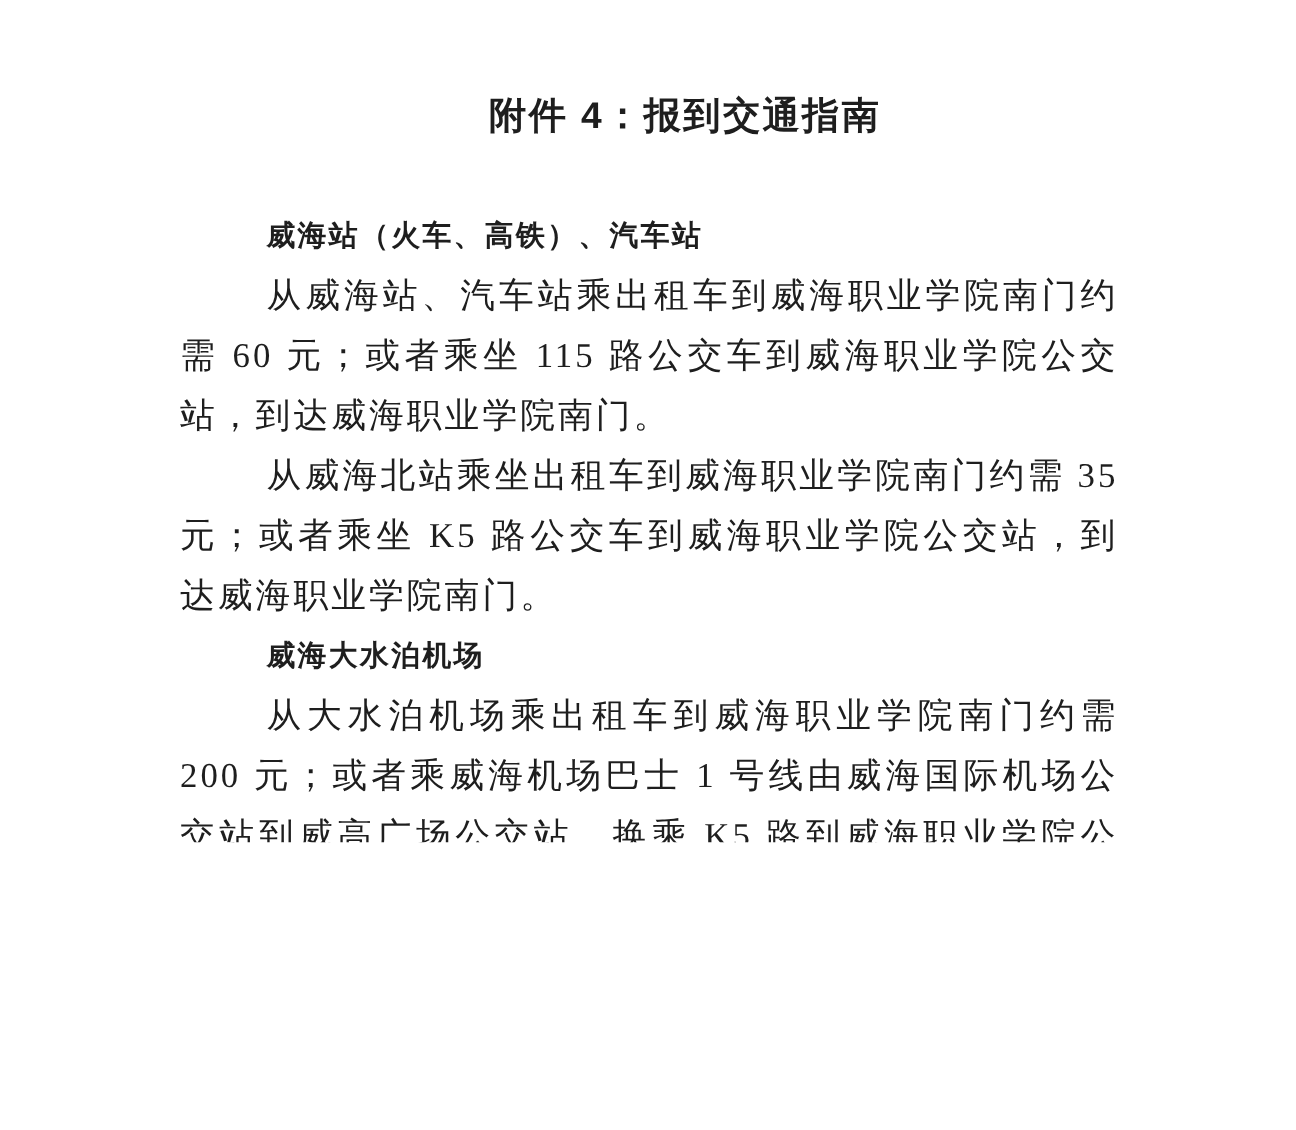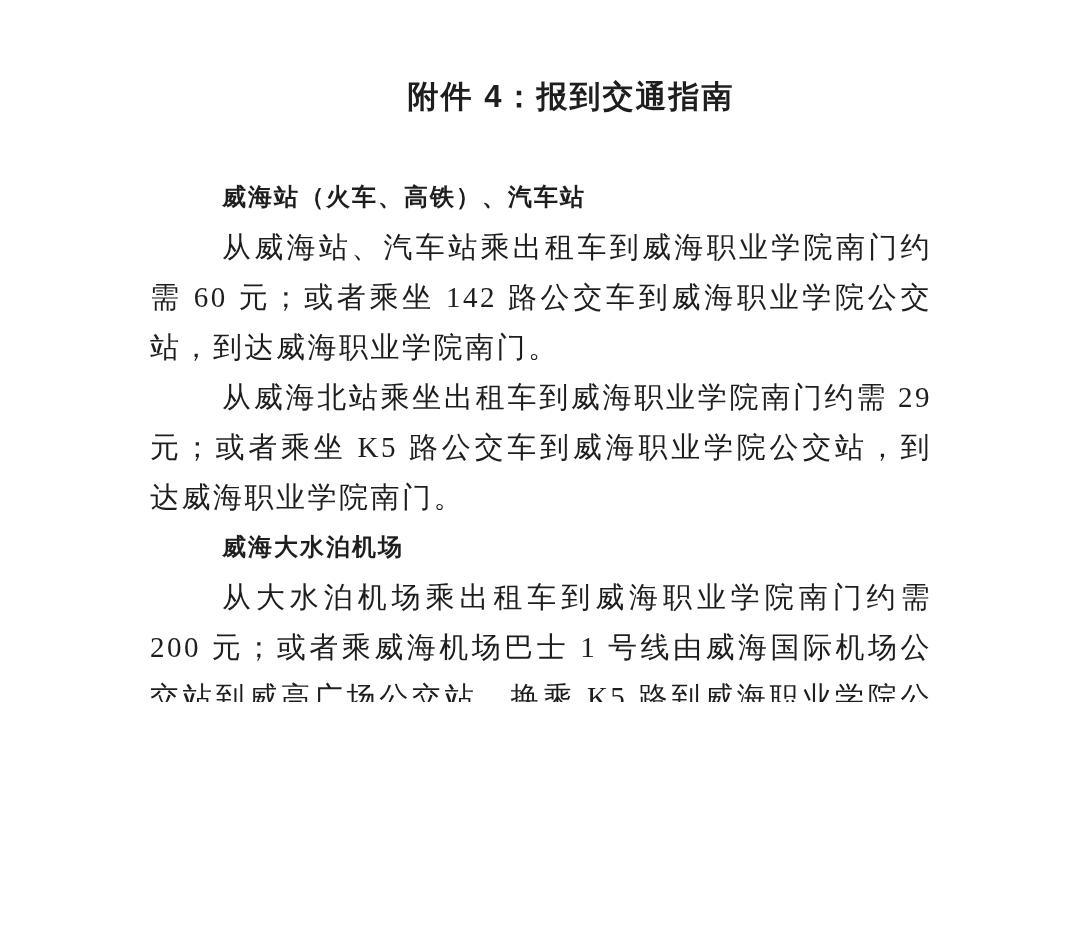--- a/index.html
+++ b/index.html
@@ -62,25 +62,25 @@
 </style>
 </head>
 <body>
 
 <div class="page">
 
   <h1 class="doc-title">附件 4：报到交通指南</h1>
 
   <section class="section">
     <h2 class="sec-heading">威海站（火车、高铁）、汽车站</h2>
-    <p class="sec-body">从威海站、汽车站乘出租车到威海职业学院南门约需 60 元；或者乘坐 142 路公交车到威海职业学院公交站，到达威海职业学院南门。</p>
+    <p class="sec-body">从威海站、汽车站乘出租车到威海职业学院南门约需 60 元；或者乘坐 115 路公交车到威海职业学院公交站，到达威海职业学院南门。</p>
   </section>
 
   <section class="section">
-    <p class="sec-body">从威海北站乘坐出租车到威海职业学院南门约需 29 元；或者乘坐 K5 路公交车到威海职业学院公交站，到达威海职业学院南门。</p>
+    <p class="sec-body">从威海北站乘坐出租车到威海职业学院南门约需 35 元；或者乘坐 K5 路公交车到威海职业学院公交站，到达威海职业学院南门。</p>
   </section>
 
   <section class="section">
     <h2 class="sec-heading">威海大水泊机场</h2>
     <p class="sec-body">从大水泊机场乘出租车到威海职业学院南门约需 200 元；或者乘威海机场巴士 1 号线由威海国际机场公交站到威高广场公交站，换乘 K5 路到威海职业学院公交站，到达威海职业学院南门。</p>
   </section>
 
 </div>
 
 </body></html>

